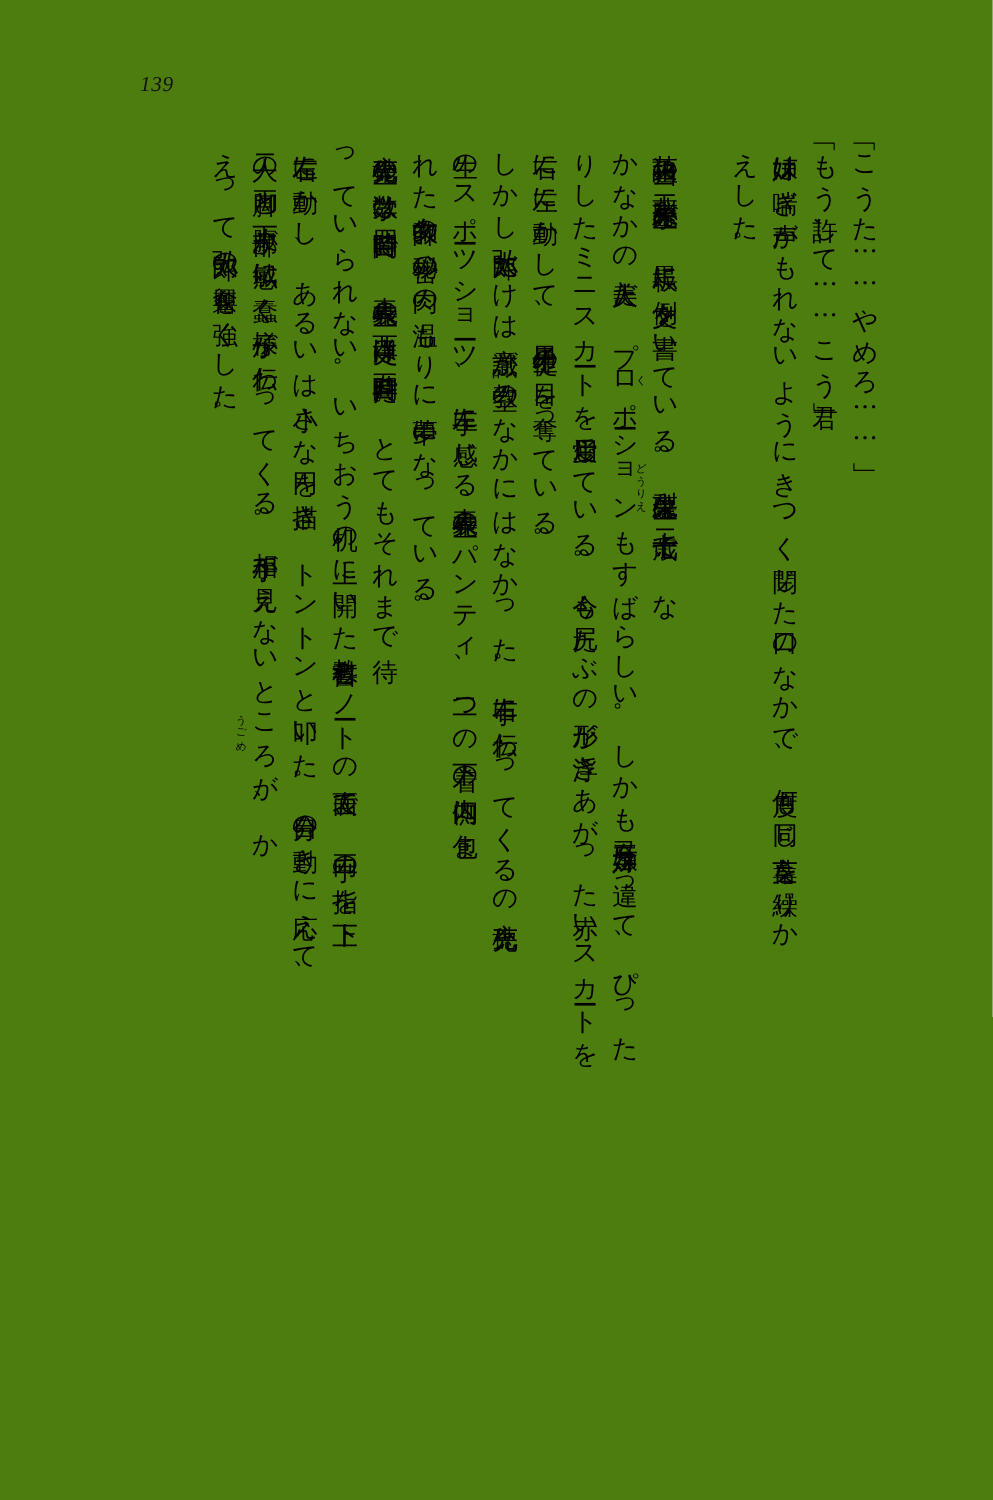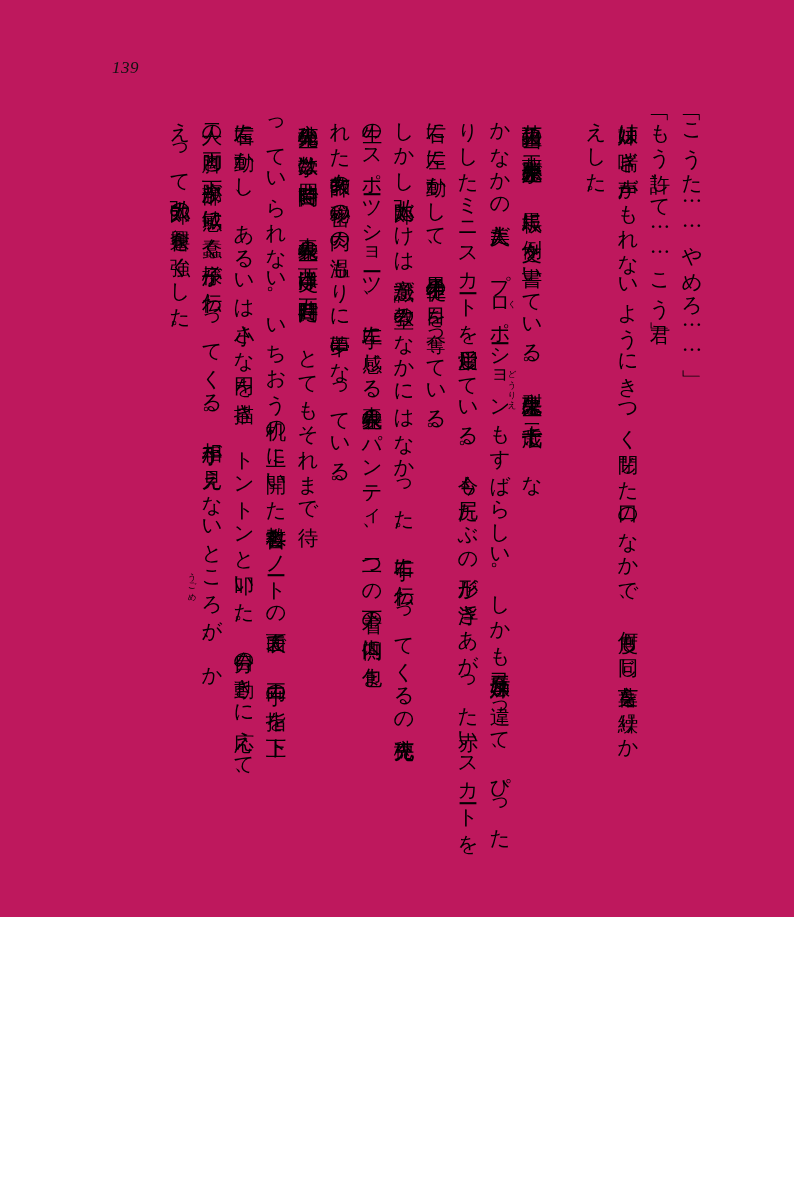--- a/index.html
+++ b/index.html
@@ -14,22 +14,22 @@
     color: #000000;
     position: relative;
     overflow: hidden;
   }
 
   .page {
     position: absolute;
     top: 0;
     left: 0;
     width: 794px;
-    height: 917px;
-    background: #be185d;
+    height: 1200px;
+    background: #4d7c0f;
   }
 
   
   .page-number {
     position: absolute;
     top: 58px;
     left: 112px;
     font-family: "Liberation Serif", "DejaVu Serif", serif;
     font-style: italic;
     font-size: 17px;

